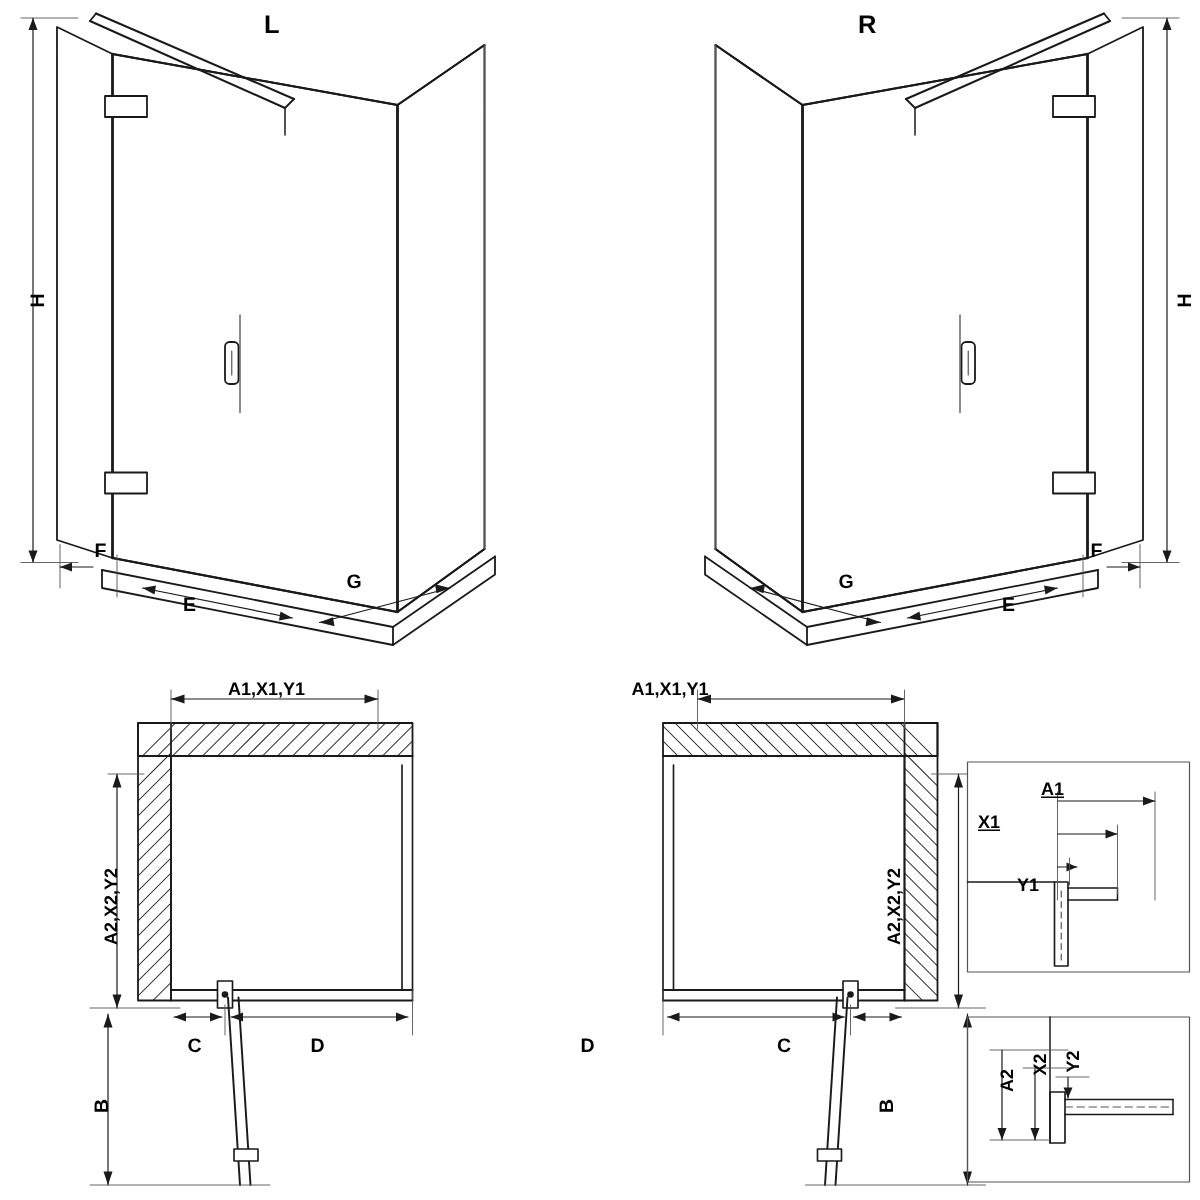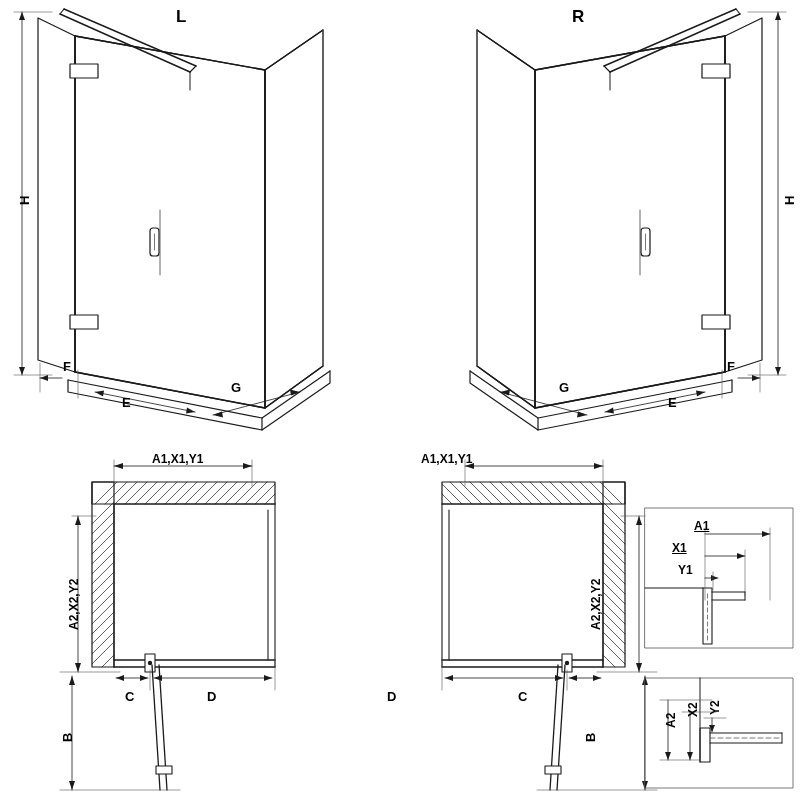--- a/index.html
+++ b/index.html
@@ -383,20 +383,20 @@
 
   <div class="lbl mid rot" style="left:61px;top:742px;transform:rotate(-90deg);">B</div>
   <div class="lbl mid rot" style="left:584px;top:742px;transform:rotate(-90deg);">B</div>
 
   <div class="lbl mid" style="left:125px;top:690px;">C</div>
   <div class="lbl mid" style="left:207px;top:690px;">D</div>
   <div class="lbl mid" style="left:387px;top:690px;">D</div>
   <div class="lbl mid" style="left:518px;top:690px;">C</div>
 
   <div class="lbl sm" style="left:694px;top:520px;text-decoration:underline;">A1</div>
-  <div class="lbl sm" style="left:672px;top:542px;text-decoration:underline;">X1</div>
-  <div class="lbl sm" style="left:678px;top:564px;">Y1</div>
+  <div class="lbl sm" style="left:652px;top:542px;text-decoration:underline;">X1</div>
+  <div class="lbl sm" style="left:678px;top:584px;">Y1</div>
 
   <div class="lbl sm rot" style="left:665px;top:728px;transform:rotate(-90deg);">A2</div>
   <div class="lbl sm rot" style="left:687px;top:717px;transform:rotate(-90deg);">X2</div>
   <div class="lbl sm rot" style="left:709px;top:715px;transform:rotate(-90deg);">Y2</div>
 
 </div>
 
 </body></html>

